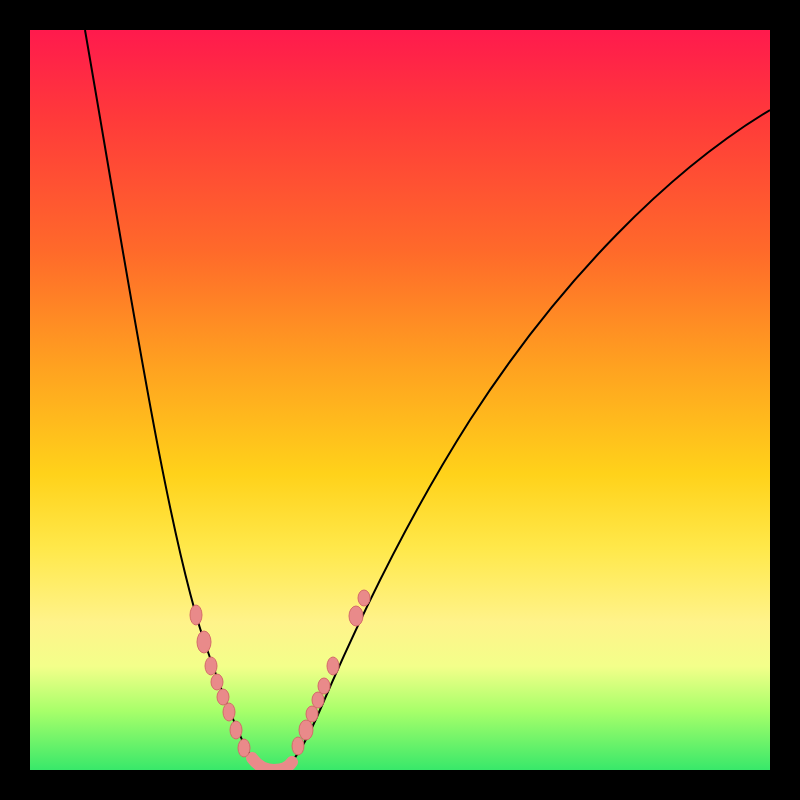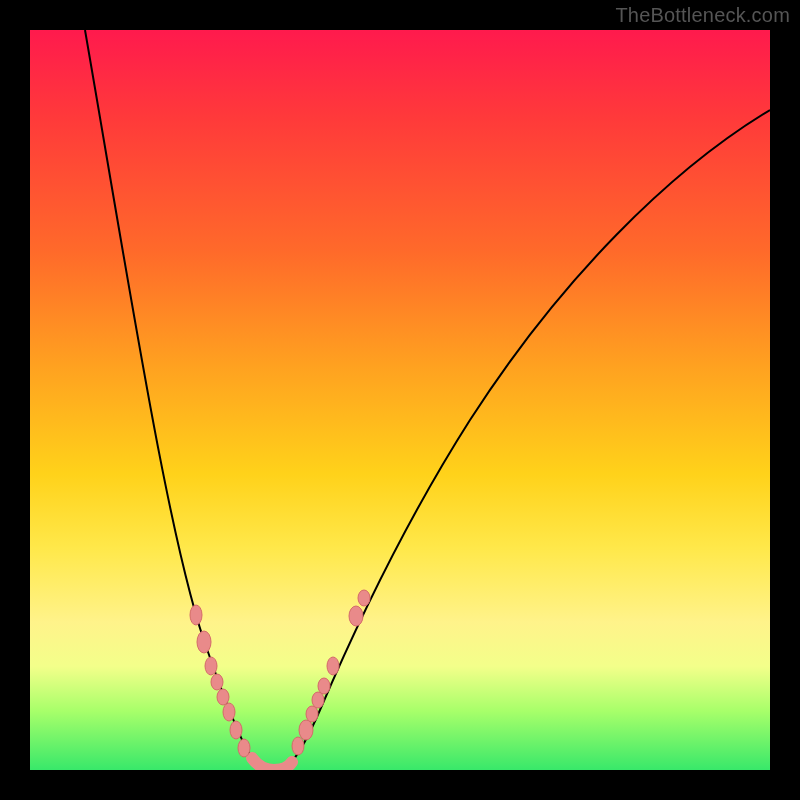--- a/index.html
+++ b/index.html
@@ -65,21 +65,20 @@
     stroke: #e98a8a;
     stroke-width: 12;
     stroke-linecap: round;
     stroke-linejoin: round;
   }
 </style>
 </head>
 <body>
 
 <div class="frame">
-  <div class="watermark">TheBottleneck.com</div>
   <div class="plot">
     <svg viewBox="0 0 740 740" width="740" height="740">
       <path class="curve" d="M 55 0 C 100 260, 140 520, 178 622 C 192 662, 204 694, 216 718 C 222 728, 226 733, 230 736"></path>
       <path class="curve" d="M 258 736 C 266 728, 277 710, 290 680 C 320 610, 370 500, 440 390 C 530 250, 640 140, 740 80"></path>
       <path class="trough" d="M 222 728 C 228 736, 236 740, 244 740 C 252 740, 258 738, 262 732"></path>
 
       <ellipse class="dot-oval" cx="166" cy="585" rx="6" ry="10"></ellipse>
       <ellipse class="dot-oval" cx="174" cy="612" rx="7" ry="11"></ellipse>
       <ellipse class="dot-oval" cx="181" cy="636" rx="6" ry="9"></ellipse>
       <ellipse class="dot-oval" cx="187" cy="652" rx="6" ry="8"></ellipse>

